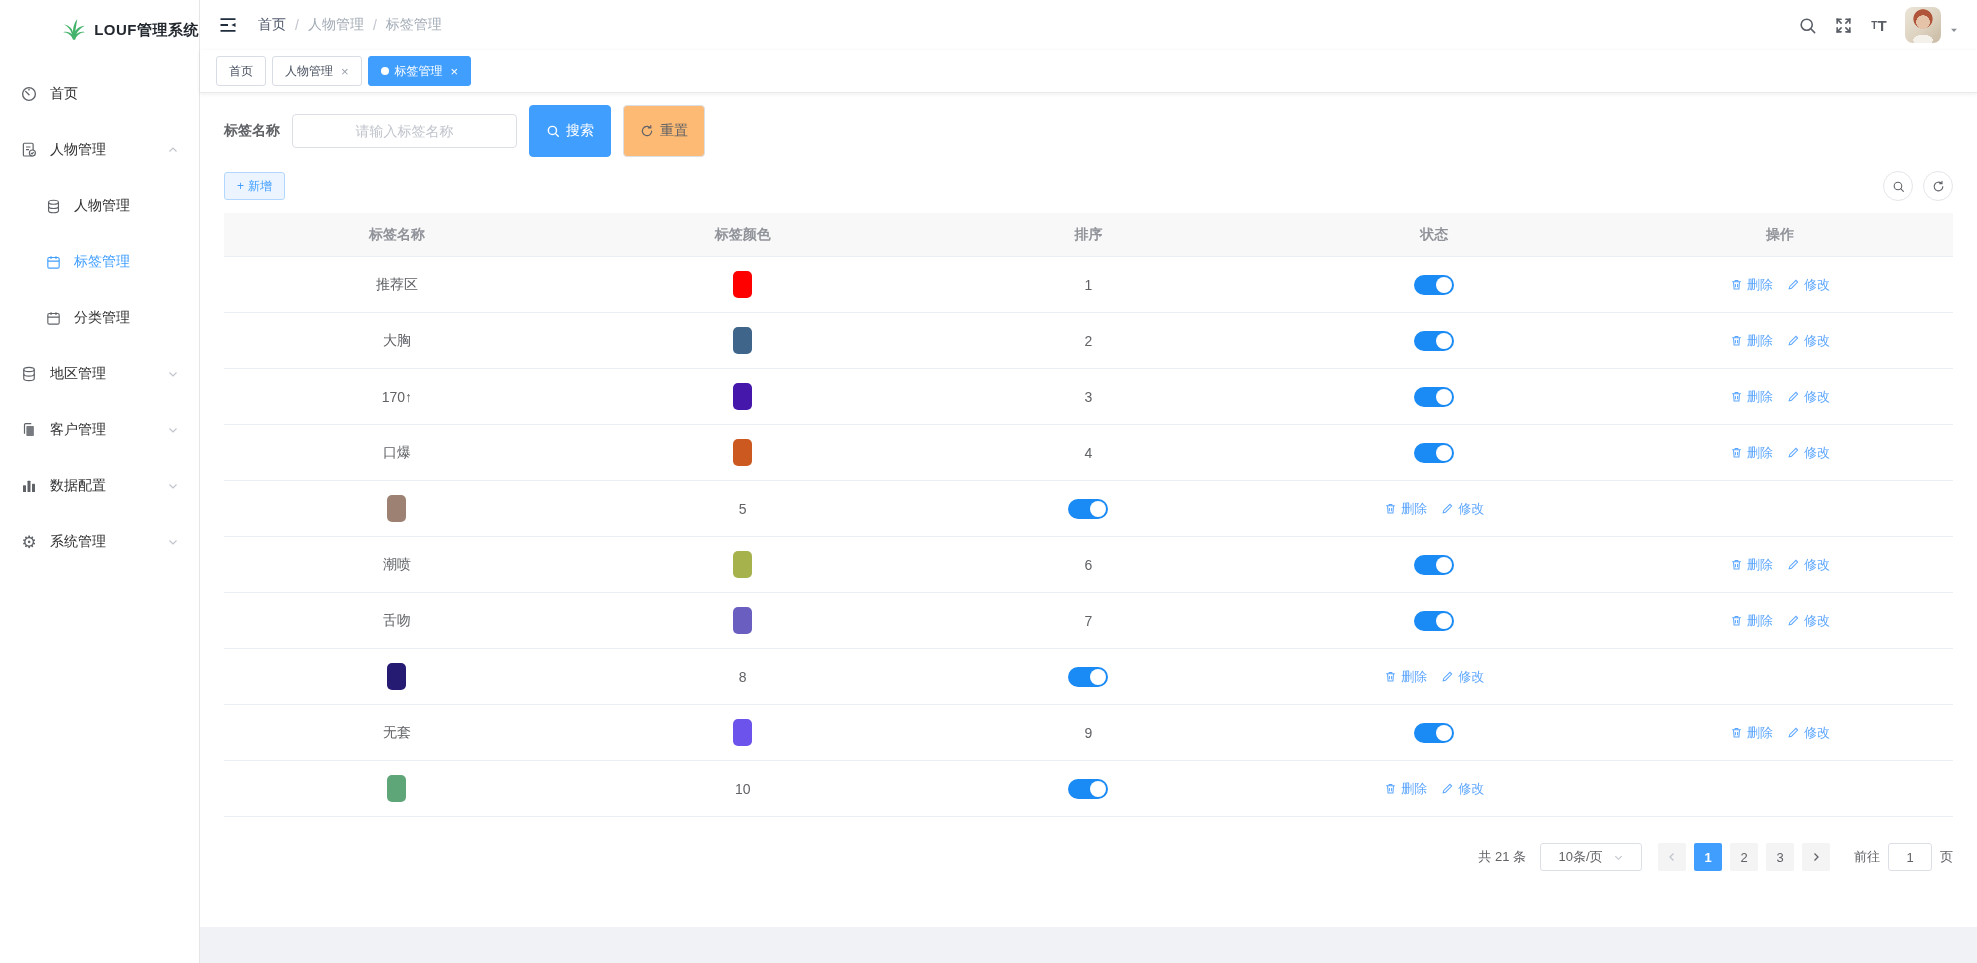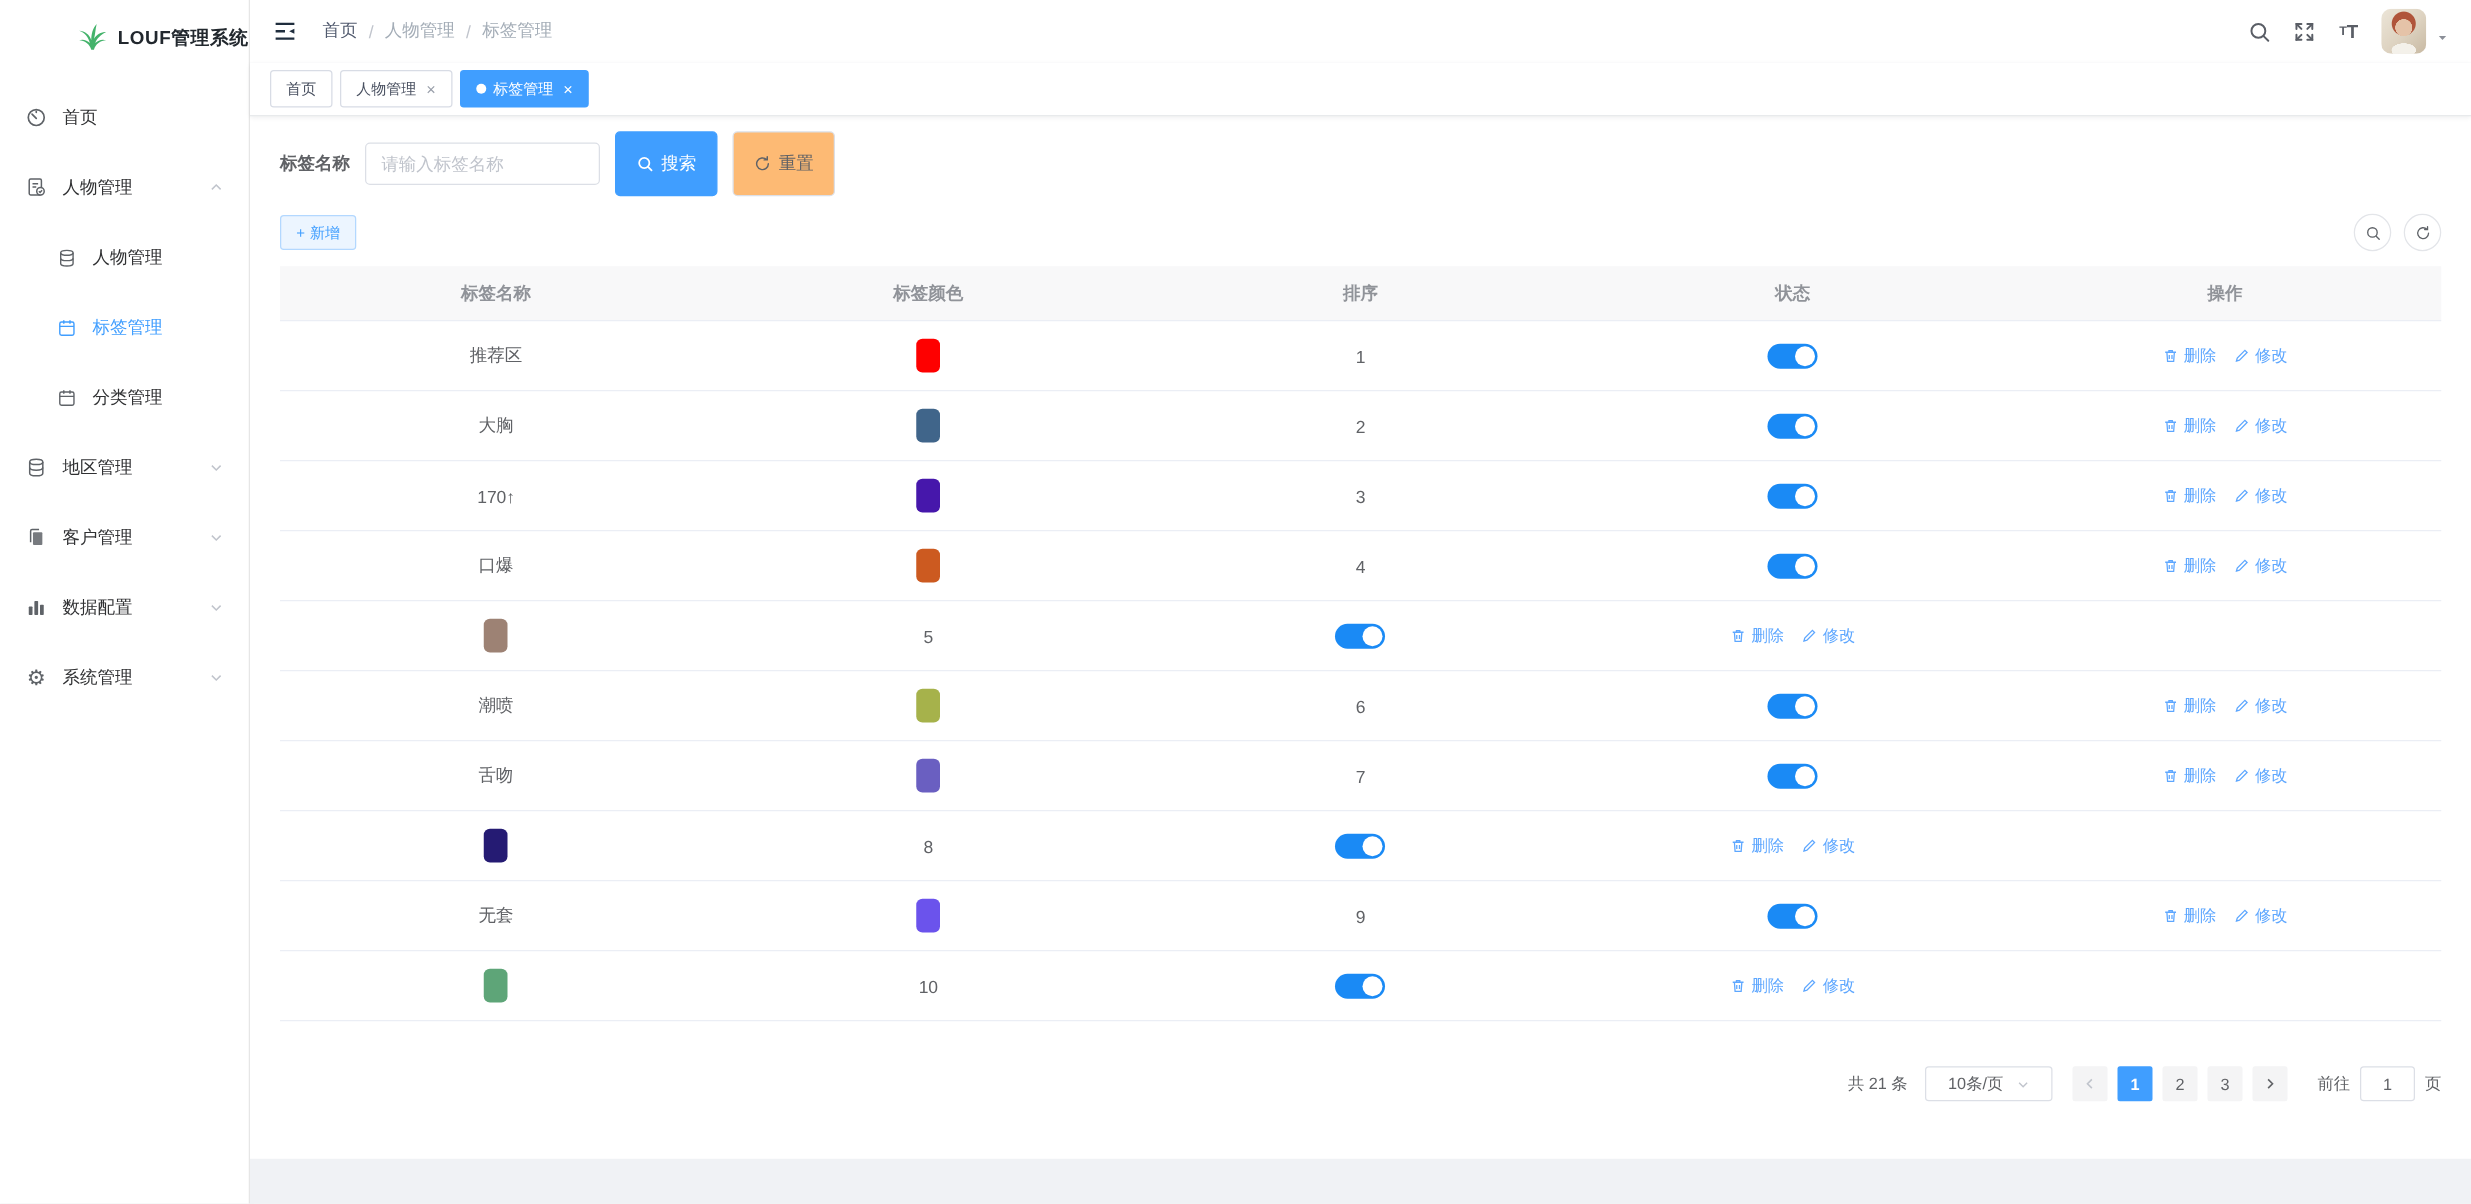--- a/index.html
+++ b/index.html
@@ -56,23 +56,23 @@
   .tab .tab-close { font-size:13px; color:#9aa0ab; margin-left:2px; cursor:pointer; }
   .tab.active { background:#409eff; border-color:#409eff; color:#fff; }
   .tab.active .tab-close { color:#fff; }
   .tab-dot { width:8px; height:8px; border-radius:50%; background:#fff; }
 
   
   .content { background:#fff; height:834px; padding:12px 24px 0 24px; }
 
   .filter-row { display:flex; align-items:center; margin-bottom:14px; }
   .filter-label { font-size:14px; font-weight:bold; color:#606266; margin-right:12px; }
-  .filter-input { width:188px; height:34px; border:1px solid #dcdfe6; border-radius:4px;
+  .filter-input { width:225px; height:34px; border:1px solid #dcdfe6; border-radius:4px;
     padding:0 12px; font-size:14px; color:#7f1d1d; outline:none;
-    font-family:"Liberation Sans","DejaVu Sans",sans-serif; }
+    font-family:"Liberation Sans","DejaVu Sans",sans-serif;text-align:center; }
   .filter-input::placeholder { color:#c0c4cc; }
   .btn { display:inline-flex; align-items:center; justify-content:center; gap:6px;
     height:52px; padding:0 16px; border-radius:4px; font-size:14px; cursor:pointer;
     border:1px solid transparent; font-family:inherit; }
   .btn-primary { background:#409eff; border-color:#409eff; color:#fff; margin-left:12px; }
   .btn-plain { background:#fdba74; border-color:#dcdfe6; color:#606266; margin-left:12px; }
 
   .toolbar-row { display:flex; align-items:center; margin-bottom:12px; }
   .btn-add { height:28px; padding:0 12px; font-size:12px; background:#ecf5ff;
     border:1px solid #b3d8ff; color:#409eff; border-radius:3px; gap:4px; }
@@ -96,21 +96,21 @@
   .toggle.on { background:#1a8af5; }
   .toggle .knob { position:absolute; top:2px; left:2px; width:16px; height:16px;
     border-radius:50%; background:#fff; }
   .toggle.on .knob { left:auto; right:2px; }
   .row-actions { gap:14px; }
   .action-link { display:inline-flex; align-items:center; gap:4px; color:#5ea7ff;
     font-size:13px; cursor:pointer; text-decoration:none; }
 
   
   .pagination { display:flex; align-items:center; justify-content:flex-end; gap:10px;
-    margin-top:36px; font-size:13px; color:#606266; }
+    margin-top:26px; font-size:13px; color:#606266; }
   .pg-total { margin-right:4px; }
   .pg-size { width:102px; height:28px; border:1px solid #dcdfe6; border-radius:3px;
     display:flex; align-items:center; justify-content:center; gap:10px; color:#606266;
     cursor:pointer; background:#fff; }
   .pg-size .chev { color:#c0c4cc; display:flex; }
   .pg-btn { min-width:28px; height:28px; border:none; border-radius:2px; background:#f4f4f5;
     color:#606266; font-size:13px; display:flex; align-items:center; justify-content:center;
     cursor:pointer; font-family:inherit; }
   .pg-btn.arrow { color:#c0c4cc; }
   .pg-btn.arrow.next { color:#606266; }

